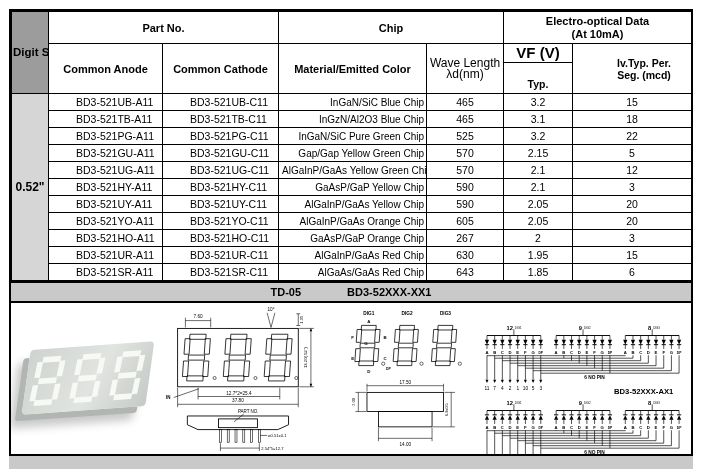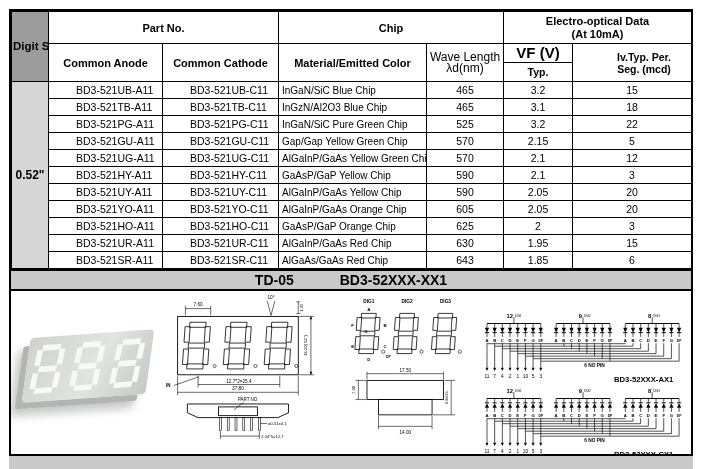--- a/index.html
+++ b/index.html
@@ -11,31 +11,31 @@
   table.spec{border-collapse:collapse;table-layout:fixed;width:680px;}
   table.spec th,table.spec td{border:1px solid #000;box-sizing:border-box;overflow:hidden;white-space:nowrap;}
   thead th{font-weight:bold;font-size:11px;text-align:center;vertical-align:middle;background:#fff;}
   tr.hrow1 th{height:32px;}
   tr.hrow2 th{height:38px;}
   th.digit-hdr{background:var(--header-gray,#9c9c9c);font-size:11.5px;line-height:13px;white-space:normal;}
   th.wave{font-weight:normal;font-size:12px;line-height:11px;}
   th.iv-th{font-size:10.5px;line-height:12px;padding-left:25px;}
   th.vf-th{padding:0;}
   .vf-top{height:18px;line-height:18px;border-bottom:1px solid #000;font-size:15px;}
-  .vf-bot{height:18px;line-height:19px;font-size:10.5px;}
+  .vf-bot{height:18px;line-height:19px;font-size:10.5px;margin-top:12px;}
   .electro{font-size:11px;line-height:13px;}
   tbody td{height:17px;font-size:10.5px;padding:0 2px;}
   td.size-cell{background:var(--size-gray,#d6d6d6);font-weight:bold;font-size:12px;text-align:center;}
   td.c-anode,td.c-cathode{text-align:left;padding-left:27px;}
-  td.c-material{text-align:left;padding-left:3px;font-size:10px;}
+  td.c-material{text-align:right;padding-left:3px;font-size:10px;}
   td.c-wavelength,td.c-vf,td.c-iv{text-align:center;}
   
   .band{height:22px;box-sizing:border-box;border-top:2px solid #000;border-bottom:2px solid #000;
     background:var(--band-gray,#c9c9c9);display:flex;align-items:center;justify-content:center;
-    gap:46px;font-weight:bold;font-size:14px;}
+    gap:46px;font-weight:bold;font-size:11px;}
   
   .drawings{display:flex;align-items:flex-start;background:#fff;padding:1px 1px 0 1px;height:151px;}
   .photo-wrap{width:152px;height:148px;display:flex;align-items:center;justify-content:center;}
   .device{width:124px;height:64px;border-radius:4px;
     background:linear-gradient(115deg,#cfd3cf 0%,#e1e4e0 55%,#c6cac6 100%);
     transform:rotate(-4deg) skewX(-12deg);
     box-shadow:-7px 7px 0 -1px #b2b6b2, -11px 13px 9px rgba(0,0,0,.22);
     display:flex;align-items:center;justify-content:center;}
   svg .ln{stroke:#000;stroke-width:0.9;fill:none;}
   svg .lt{stroke:#000;stroke-width:0.6;fill:none;}
@@ -150,21 +150,21 @@
             <td class="c-cathode">BD3-521YO-C11</td>
             <td class="c-material">AlGaInP/GaAs Orange  Chip</td>
             <td class="c-wavelength">605</td>
             <td class="c-vf">2.05</td>
             <td class="c-iv">20</td>
           </tr>
           <tr>
             <td class="c-anode">BD3-521HO-A11</td>
             <td class="c-cathode">BD3-521HO-C11</td>
             <td class="c-material">GaAsP/GaP Orange  Chip</td>
-            <td class="c-wavelength">625</td>
+            <td class="c-wavelength">267</td>
             <td class="c-vf">2</td>
             <td class="c-iv">3</td>
           </tr>
           <tr>
             <td class="c-anode">BD3-521UR-A11</td>
             <td class="c-cathode">BD3-521UR-C11</td>
             <td class="c-material">AlGaInP/GaAs Red  Chip</td>
             <td class="c-wavelength">630</td>
             <td class="c-vf">1.95</td>
             <td class="c-iv">15</td>

